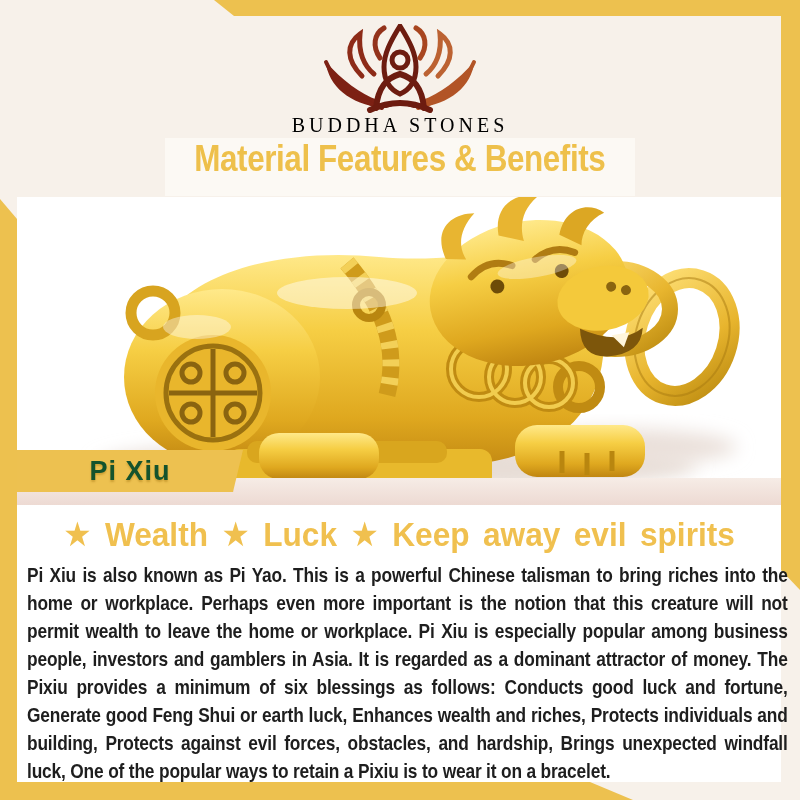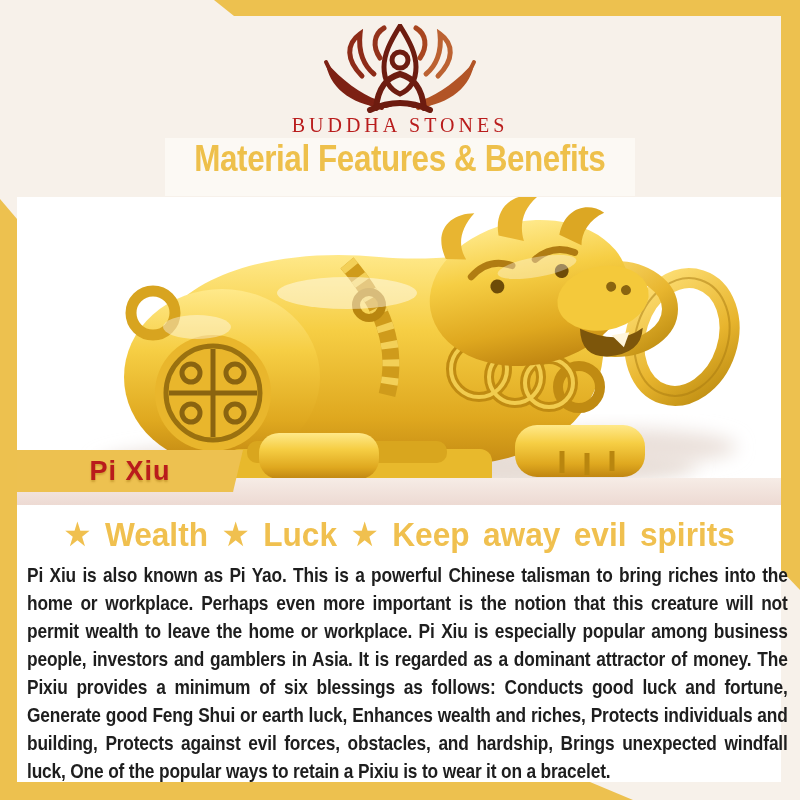--- a/index.html
+++ b/index.html
@@ -18,40 +18,40 @@
     clip-path:polygon(0 0,100% 0,100% 100%,0 calc(100% - 20px));}
   .strip-left{left:0;top:199px;width:17px;height:601px;
     clip-path:polygon(0 0,100% 20px,100% 100%,0 100%);}
   .bar-bottom{left:0;top:782px;width:633px;height:18px;
     clip-path:polygon(0 0,calc(100% - 43px) 0,100% 100%,0 100%);}
 
   
   .logo-wrap{left:312px;top:24px;width:176px;height:90px;}
   .brand-name{left:0;top:114px;width:800px;text-align:center;
     font-family:"Liberation Serif",serif;font-size:20px;letter-spacing:4px;
-    color:#b91c1c;}
+    color:#000000;}
 
   
   .banner-band{left:165px;top:138px;width:470px;height:58px;background:#fcf9f4;
     display:flex;align-items:flex-start;justify-content:center;}
   .banner-title{font-size:37px;font-weight:700;color:#eec04b;white-space:nowrap;
     transform:scaleX(.85);letter-spacing:-.5px;}
 
   
   .photo-panel{left:17px;top:197px;width:764px;height:308px;background:#ffffff;overflow:hidden;}
   .photo-strip{position:absolute;left:0;bottom:0;width:100%;height:27px;
     background:linear-gradient(#f6ece6,#eddad3);}
   .pendant-svg{position:absolute;left:0;top:0;width:764px;height:308px;}
 
   
   .ribbon{left:17px;top:450px;width:226px;height:42px;background:#edc150;
     clip-path:polygon(0 0,100% 0,calc(100% - 10px) 100%,0 100%);
     display:flex;align-items:center;justify-content:center;
     box-shadow:0 3px 5px rgba(120,80,0,.18);}
-  .ribbon-label{color:#b91c1c;font-size:27px;font-weight:700;letter-spacing:1px;
+  .ribbon-label{color:#14532d;font-size:27px;font-weight:700;letter-spacing:1px;
     text-shadow:0 2px 2px rgba(150,100,0,.35);}
 
   
   .content-panel{left:17px;top:505px;width:764px;height:277px;background:#ffffff;}
   .headline{position:absolute;left:0;top:9px;width:764px;text-align:center;
     font-size:34px;font-weight:700;color:#f0c04f;white-space:nowrap;
     transform:scaleX(.93);word-spacing:5px;
     font-family:"Liberation Sans","DejaVu Sans",sans-serif;}
   .description{position:absolute;left:10px;top:56px;width:922px;
     font-size:21px;line-height:28px;font-weight:700;color:#1e1e1e;

